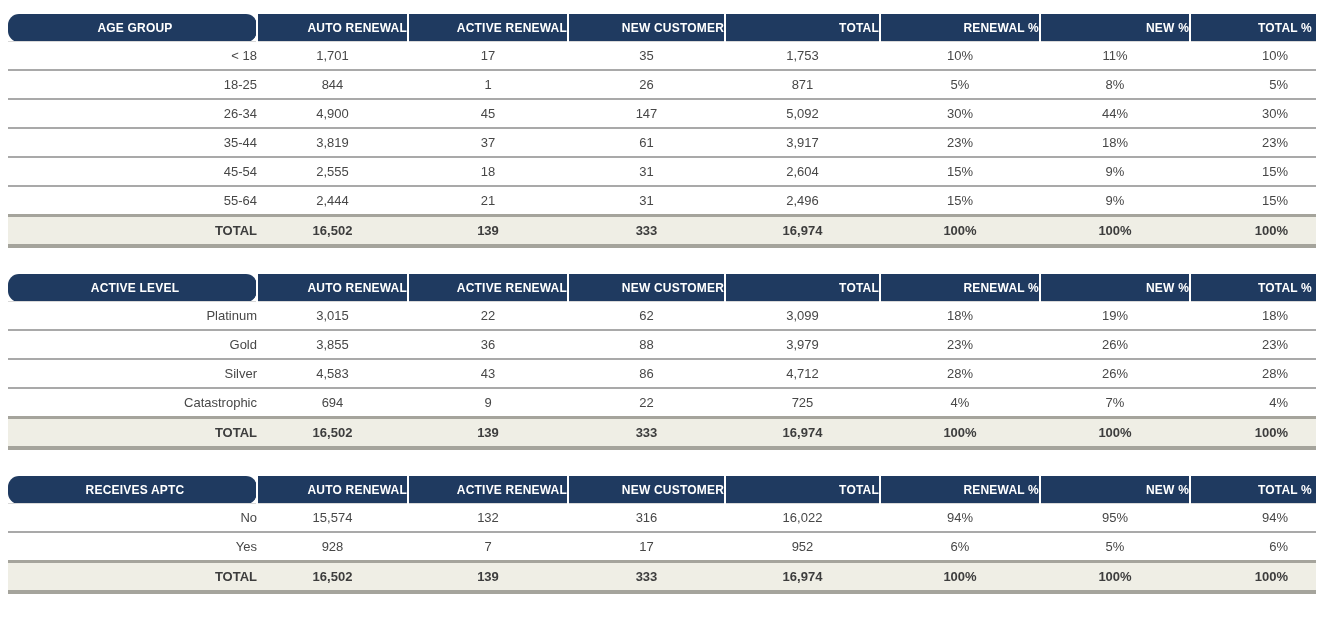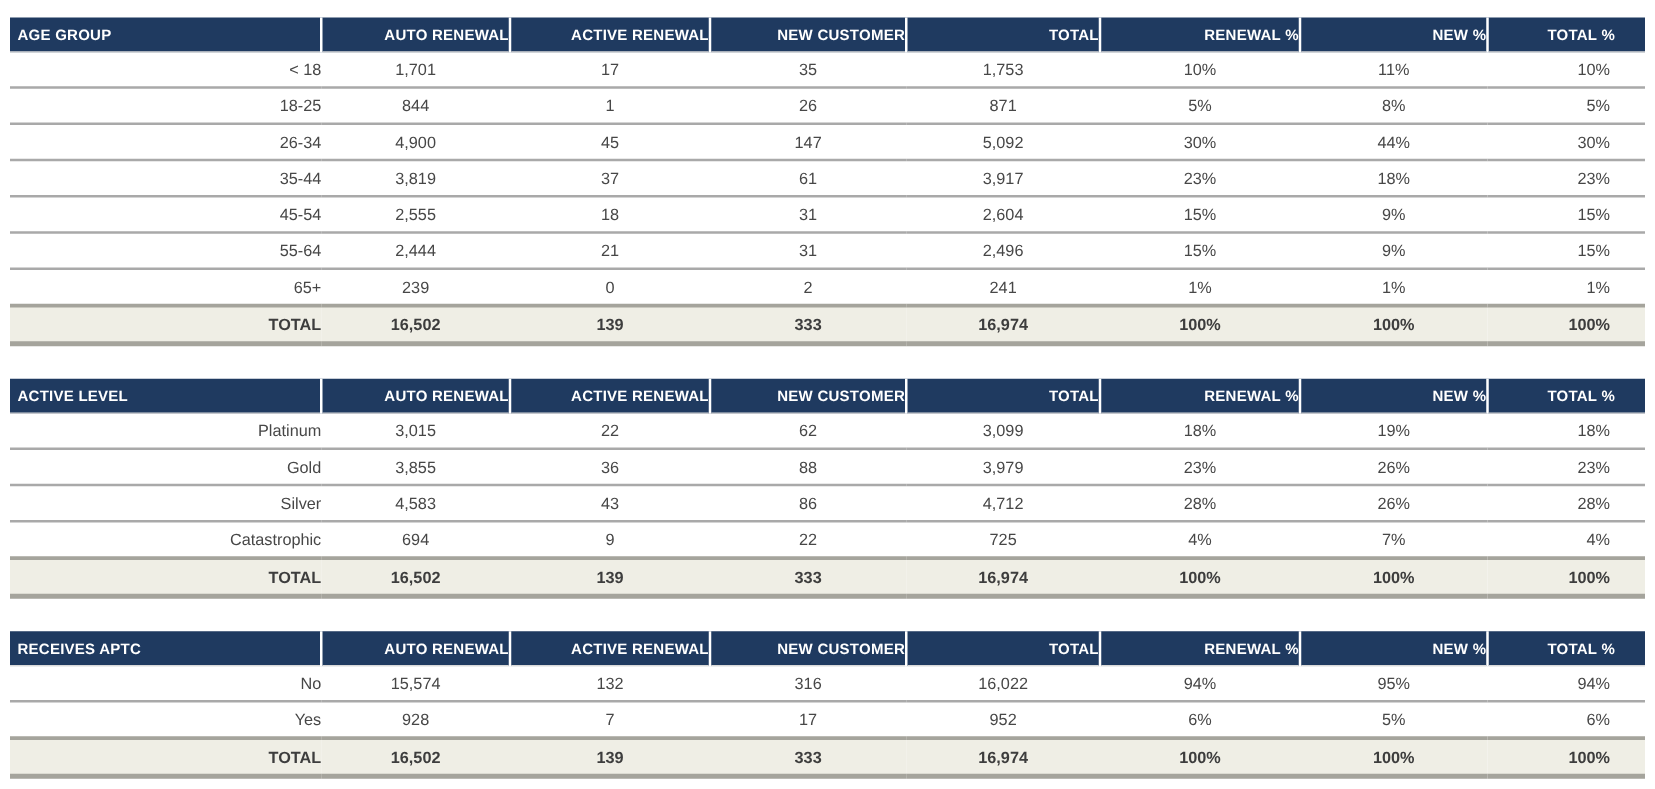--- a/index.html
+++ b/index.html
@@ -34,27 +34,28 @@
     color: #ffffff;
     font-size: 12px;
     font-weight: bold;
     height: 27px;
     text-align: right;
     border-right: 2px solid #ffffff;
     padding: 0;
     letter-spacing: 0.2px;
   }
   th.label-col {
-    text-align: left;
+    text-align: center;
     padding-left: 6px;
+    border-radius: 11px;
   }
   th:last-child {
     border-right: none;
     text-align: right;
-    padding-right: 24px;
+    padding-right: 4px;
   }
   td {
     height: 27px;
     font-size: 13px;
     color: #474747;
     text-align: center;
     border-bottom: 2px solid #a9a9a9;
     padding: 0;
     background: #ffffff;
   }
@@ -158,30 +159,20 @@
         <tr>
           <td class="label-col">55-64</td>
           <td>2,444</td>
           <td>21</td>
           <td>31</td>
           <td>2,496</td>
           <td>15%</td>
           <td>9%</td>
           <td>15%</td>
         </tr>
-        <tr>
-          <td class="label-col">65+</td>
-          <td>239</td>
-          <td>0</td>
-          <td>2</td>
-          <td>241</td>
-          <td>1%</td>
-          <td>1%</td>
-          <td>1%</td>
-        </tr>
       </tbody>
     <tfoot>
         <tr>
           <td class="label-col">TOTAL</td>
           <td>16,502</td>
           <td>139</td>
           <td>333</td>
           <td>16,974</td>
           <td>100%</td>
           <td>100%</td>

